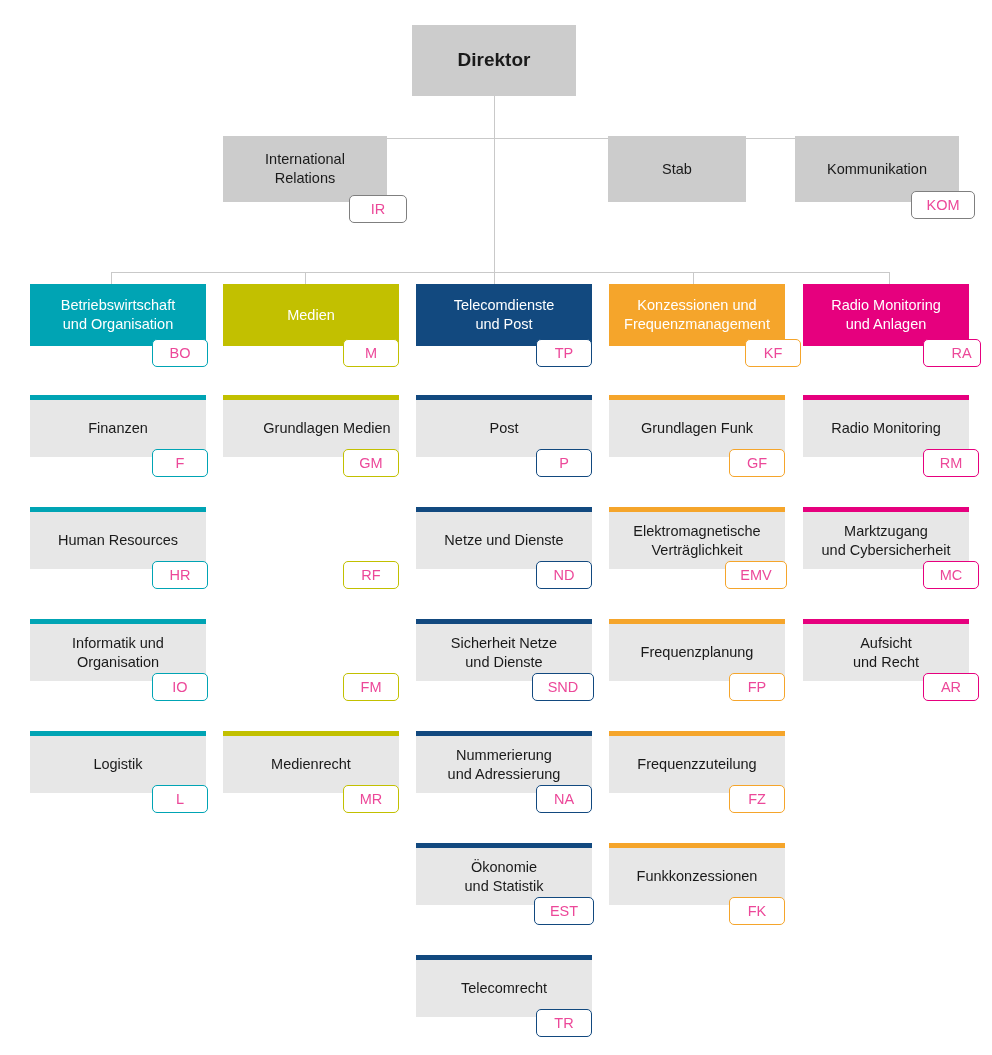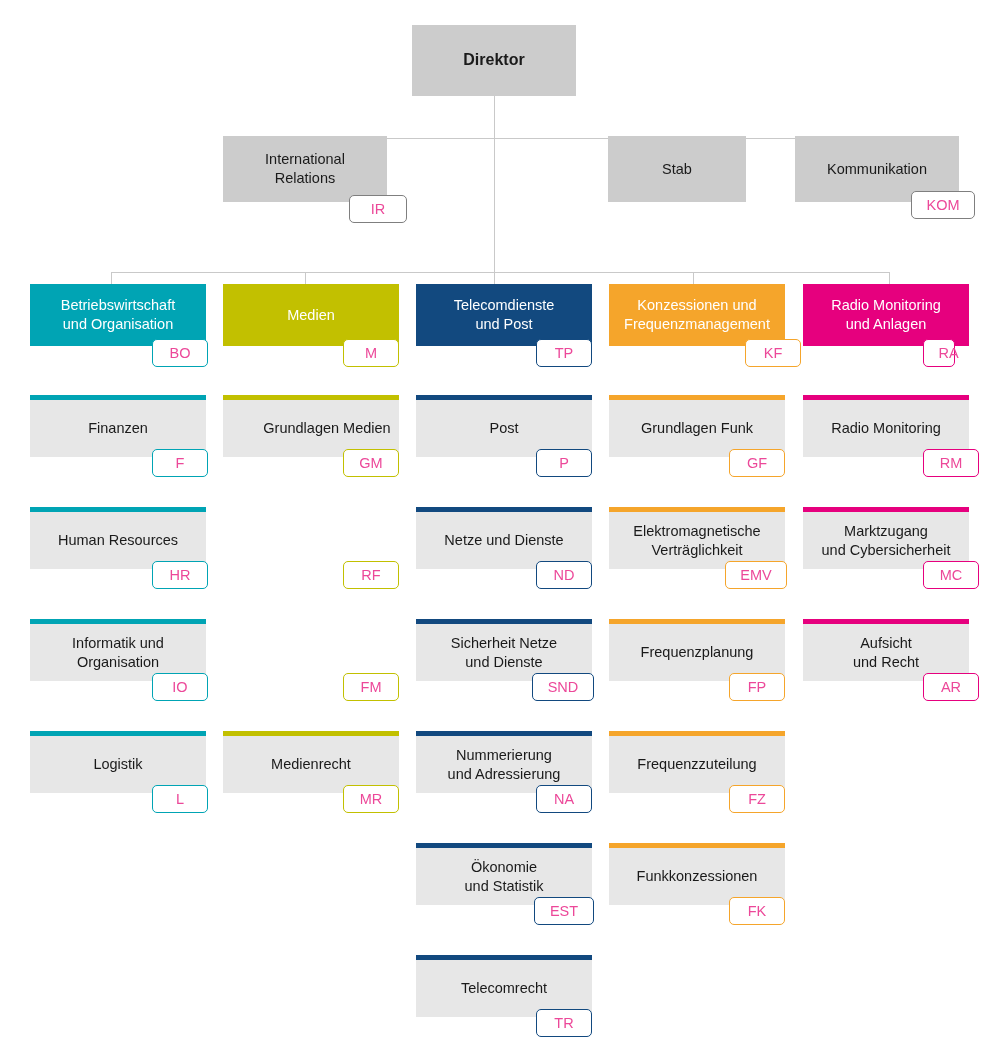--- a/index.html
+++ b/index.html
@@ -46,21 +46,21 @@
 
   
   .box.grey {
     background: #cccccc;
     color: #1a1a1a;
     font-size: 14.5px;
   }
   .box.root {
     background: #cccccc;
     font-weight: bold;
-    font-size: 16px;
+    font-size: 19px;
   }
 
   
   .box.div {
     color: #ffffff;
     font-size: 14.5px;
   }
 
   
   .box.sect {
@@ -293,21 +293,21 @@
     <span class="label">Funkkonzessionen</span>
   </div>
   <div class="code" style="left:729px; top:897px; width:56px; border-color:#f5a52b;">
     <span>FK</span>
   </div>
 
   <div class="box div" style="left:803px; top:284px; width:166px; height:62px; background:#e6007e;">
     <span class="label">Radio Monitoring
 und Anlagen</span>
   </div>
-  <div class="code" style="left:923px; top:339px; width:32px; border-color:#e6007e;padding-left:19px;">
+  <div class="code" style="left:923px; top:339px; width:58px; border-color:#e6007e;padding-left:19px;">
     <span>RA</span>
   </div>
 
   <div class="box sect" style="left:803px; top:395px; width:166px; height:62px; border-top-color:#e6007e;">
     <span class="label">Radio Monitoring</span>
   </div>
   <div class="code" style="left:923px; top:449px; width:56px; border-color:#e6007e;">
     <span>RM</span>
   </div>
 

